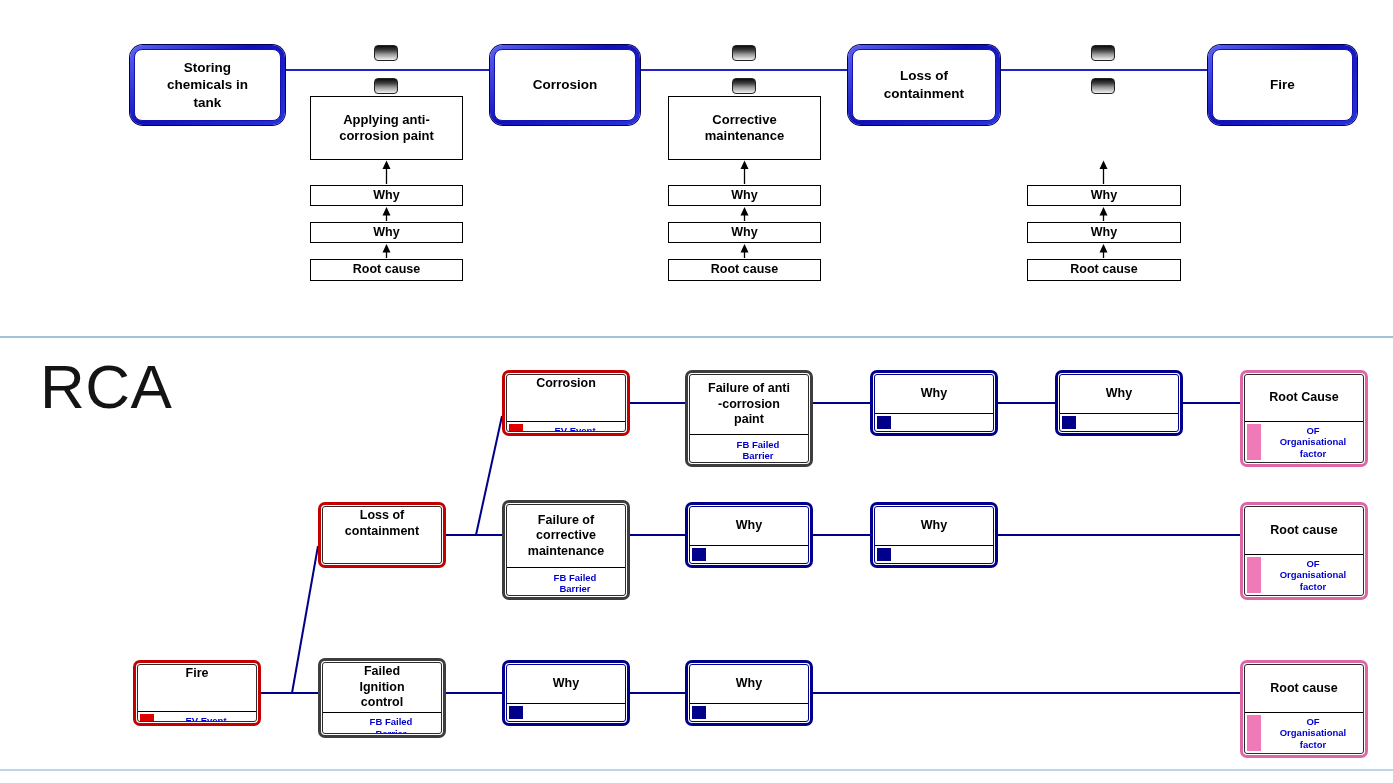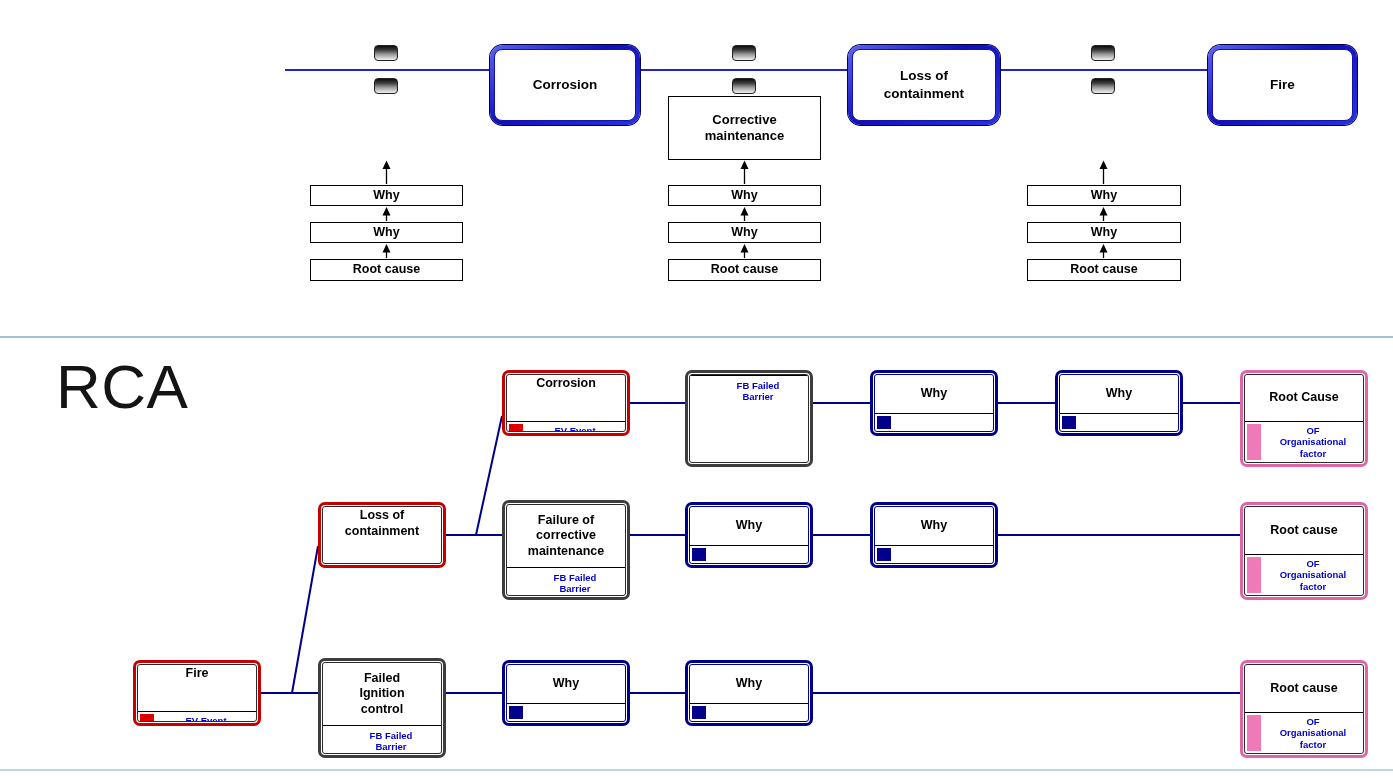--- a/index.html
+++ b/index.html
@@ -115,42 +115,49 @@
       <line x1="998" y1="535" x2="1240" y2="535"></line>
       <line x1="261" y1="693" x2="318" y2="693"></line>
       <line x1="446" y1="693" x2="502" y2="693"></line>
       <line x1="630" y1="693" x2="685" y2="693"></line>
       <line x1="813" y1="693" x2="1240" y2="693"></line>
       <line x1="292" y1="693" x2="318" y2="546"></line>
       <line x1="476" y1="535" x2="502" y2="416"></line>
     </g>
   </svg>
 
-  <div class="section-label" style="left:40px; top:356px;margin-left:16px;">RCA</div>
+  <div class="section-label" style="left:40px; top:356px;">RCA</div>
   <div class="divider" style="top:336px; height:2px; background:#9fc3d8;"></div>
   <div class="divider" style="top:769px; height:2px; background:#bcd8e6;"></div>
 
+  <div class="bfa-event" style="left:130px; top:45px; width:155px; height:80px;">
+    <div class="bfa-event-inner">Storing
+chemicals in
+tank</div>
+  </div>
   <div class="bfa-event" style="left:490px; top:45px; width:150px; height:80px;">
     <div class="bfa-event-inner">Corrosion</div>
   </div>
   <div class="bfa-event" style="left:848px; top:45px; width:152px; height:80px;">
     <div class="bfa-event-inner">Loss of
 containment</div>
   </div>
   <div class="bfa-event" style="left:1208px; top:45px; width:149px; height:80px;">
     <div class="bfa-event-inner">Fire</div>
   </div>
 
   <div class="barrier-glyph" style="left:374px; top:45px;"></div>
   <div class="barrier-glyph" style="left:374px; top:78px;"></div>
   <div class="barrier-glyph" style="left:732px; top:45px;"></div>
   <div class="barrier-glyph" style="left:732px; top:78px;"></div>
   <div class="barrier-glyph" style="left:1091px; top:45px;"></div>
   <div class="barrier-glyph" style="left:1091px; top:78px;"></div>
 
+  <div class="box-plain" style="left:310px; top:96px; width:153px; height:64px;">Applying anti-
+corrosion paint</div>
   <div class="box-plain bfa-why" style="left:310px; top:185px; width:153px; height:21px;">Why</div>
   <div class="box-plain bfa-why" style="left:310px; top:222px; width:153px; height:21px;">Why</div>
   <div class="box-plain bfa-why" style="left:310px; top:259px; width:153px; height:22px;">Root cause</div>
 
   <div class="box-plain" style="left:668px; top:96px; width:153px; height:64px;">Corrective
 maintenance</div>
   <div class="box-plain bfa-why" style="left:668px; top:185px; width:153px; height:21px;">Why</div>
   <div class="box-plain bfa-why" style="left:668px; top:222px; width:153px; height:21px;">Why</div>
   <div class="box-plain bfa-why" style="left:668px; top:259px; width:153px; height:22px;">Root cause</div>
 
@@ -162,20 +169,23 @@
     <div class="rca-inner">
       <div class="rca-title">Corrosion</div>
       <div class="rca-strip">
         <div class="rca-swatch"></div>
         <div class="rca-type">EV Event</div>
       </div>
     </div>
   </div>
   <div class="rca-node fb" style="left:685px; top:370px; width:128px; height:97px;">
     <div class="rca-inner">
+      <div class="rca-title">Failure of anti
+-corrosion
+paint</div>
       <div class="rca-strip">
         <div class="rca-swatch"></div>
         <div class="rca-type">FB Failed
 Barrier</div>
       </div>
     </div>
   </div>
   <div class="rca-node why" style="left:870px; top:370px; width:128px; height:66px;">
     <div class="rca-inner">
       <div class="rca-title">Why</div>
@@ -256,21 +266,21 @@
 
   <div class="rca-node ev" style="left:133px; top:660px; width:128px; height:66px;">
     <div class="rca-inner">
       <div class="rca-title">Fire</div>
       <div class="rca-strip">
         <div class="rca-swatch"></div>
         <div class="rca-type">EV Event</div>
       </div>
     </div>
   </div>
-  <div class="rca-node fb" style="left:318px; top:658px; width:128px; height:100px;">
+  <div class="rca-node fb" style="left:318px; top:658px; width:128px; height:80px;">
     <div class="rca-inner">
       <div class="rca-title">Failed
 Ignition
 control</div>
       <div class="rca-strip">
         <div class="rca-swatch"></div>
         <div class="rca-type">FB Failed
 Barrier</div>
       </div>
     </div>

